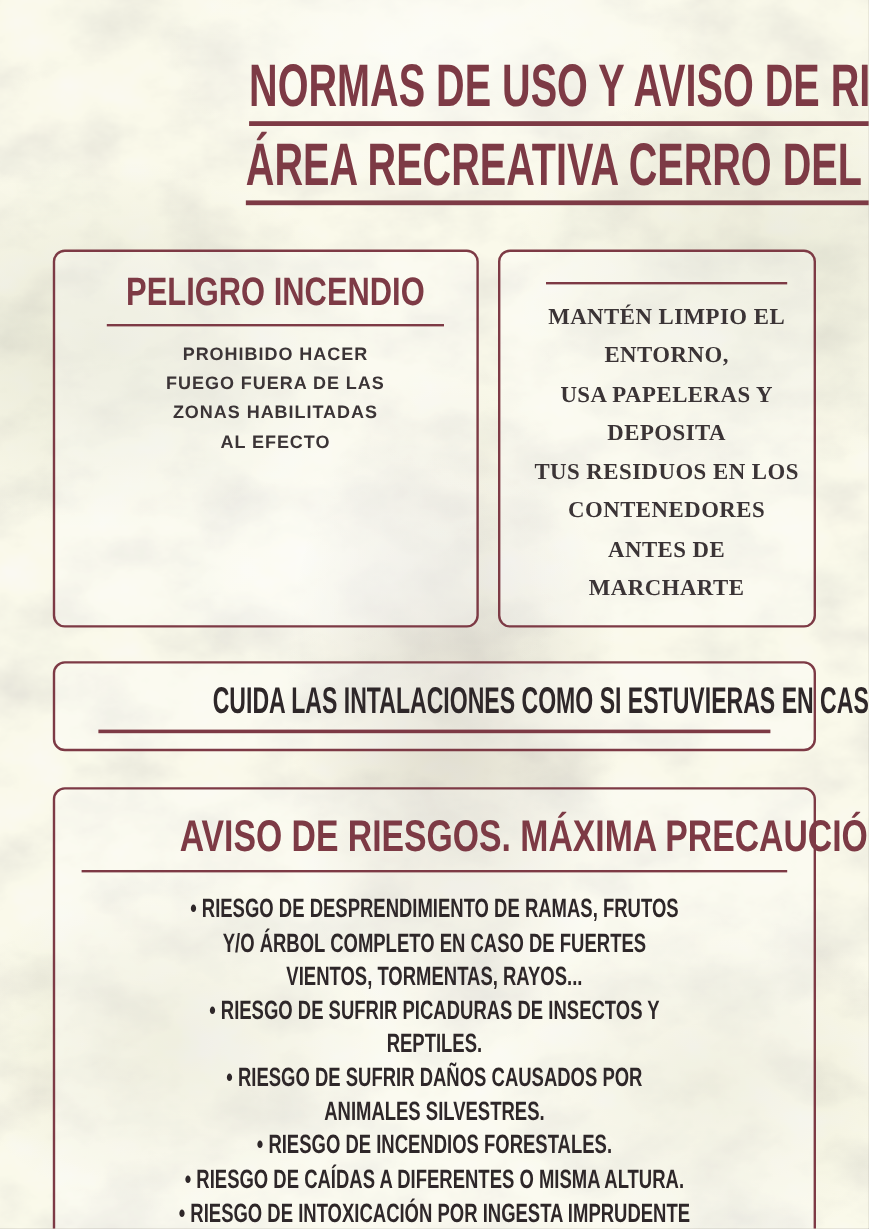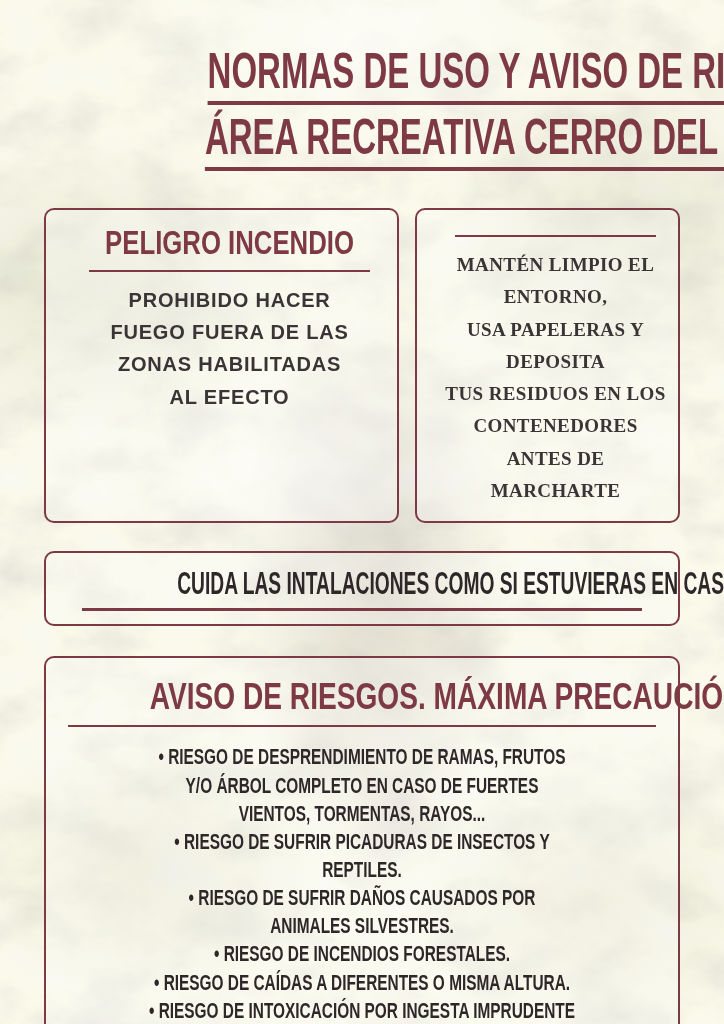--- a/index.html
+++ b/index.html
@@ -68,21 +68,21 @@
   }
   .card-heading .ch-inner { display: inline-block; transform: scaleX(0.78); transform-origin: center; }
   .heading-divider {
     height: 2px; background: var(--maroon);
     width: 88%; margin: 9px auto 12px auto;
   }
   .card-body {
     text-align: center; color: var(--body_gray);
     font-weight: bold; white-space: pre-line;
   }
-  .fire-body { font-size: 20px; line-height: 1.62; letter-spacing: 0.8px; }
+  .fire-body { font-size: 15px; line-height: 1.62; letter-spacing: 0.8px; }
   .clean-body { font-size: 19px; line-height: 1.7; letter-spacing: 0.4px; font-family: Liberation Serif, serif; }
   
   .banner { margin-top: 28px; padding: 15px 18px 13px 18px; text-align: center; }
   .banner-text {
     color: var(--dark_condensed);
     font-size: 31px; font-weight: bold; white-space: nowrap; line-height: 1.0;
     display: block; transform: scaleX(0.62); transform-origin: center;
   }
   .banner-underline { height: 3px; background: var(--maroon); width: 94%; margin: 9px auto 0 auto; }
   

